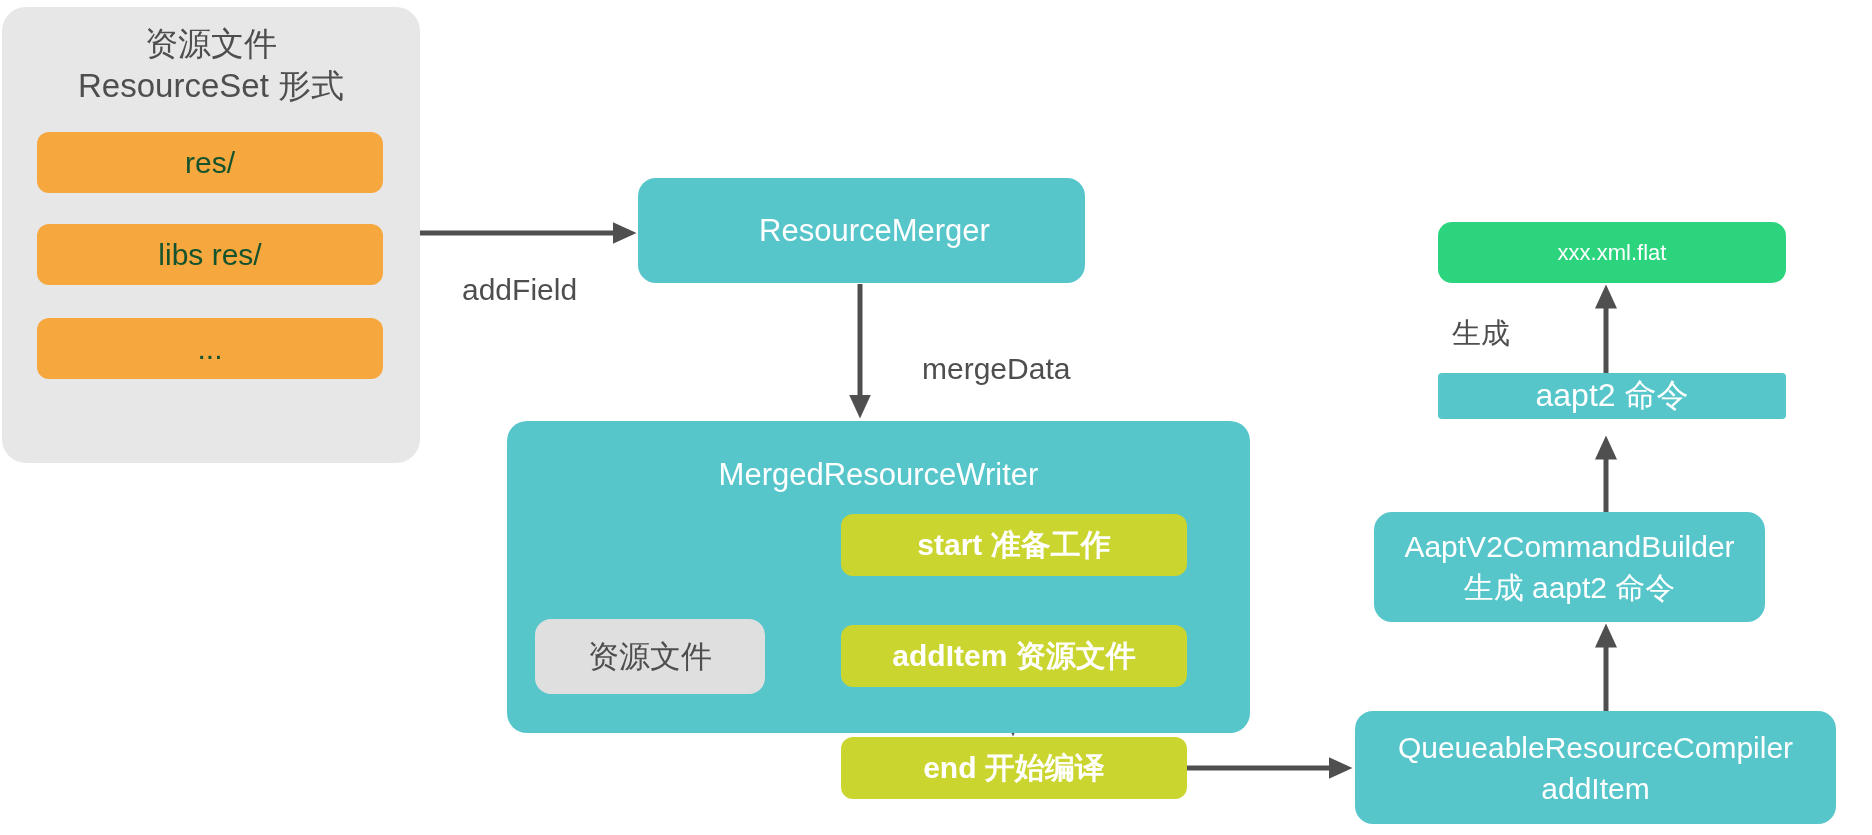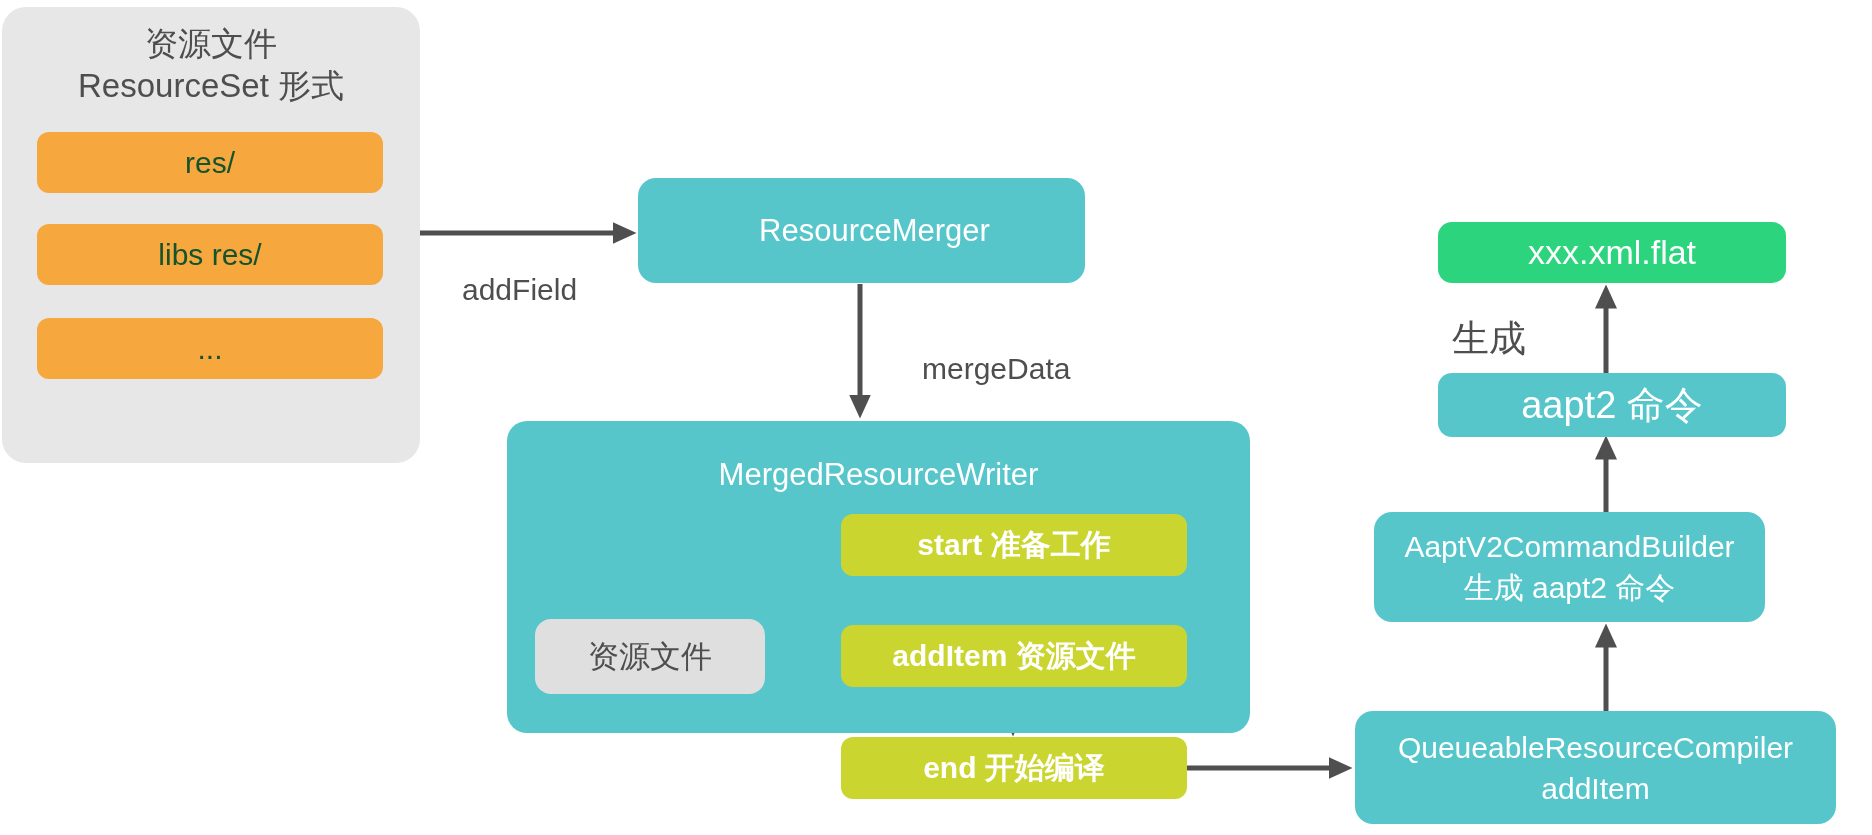--- a/index.html
+++ b/index.html
@@ -38,28 +38,28 @@
     background: var(--yellow); border-radius: 12px;
     color: #ffffff; font-size: 30px; font-weight: bold;
   }
   .gray-chip {
     left: 28px; top: 198px; width: 230px; height: 75px;
     background: var(--chip_gray); border-radius: 16px;
     color: var(--ink); font-size: 31px;
   }
   .node-queueable { left: 1355px; top: 711px; width: 481px; height: 113px; font-size: 30px; line-height: 41px; }
   .node-aapt-builder { left: 1374px; top: 512px; width: 391px; height: 110px; font-size: 30px; line-height: 41px; }
-  .node-aapt2-cmd { left: 1438px; top: 373px; width: 348px; height: 64px; font-size: 38px; border-radius: 14px; }
-  .node-flat { left: 1438px; top: 222px; width: 348px; height: 61px; background: var(--green); color: #fff; border-radius: 14px; font-size: 34px; }
+  .node-aapt2-cmd { left: 1438px; top: 373px; width: 348px; height: 46px; font-size: 32px; border-radius: 4px; }
+  .node-flat { left: 1438px; top: 222px; width: 348px; height: 61px; background: var(--green); color: #fff; border-radius: 14px; font-size: 22px; }
 
   
   .edge-label { color: var(--ink); font-size: 30px; white-space: nowrap; }
   .lbl-addfield { left: 462px; top: 273px; }
   .lbl-mergedata { left: 922px; top: 334px; margin-top: 18px; }
-  .lbl-generate { left: 1452px; top: 314px; font-size: 37px; }
+  .lbl-generate { left: 1452px; top: 314px; font-size: 29px; }
 
   
   #edges { position: absolute; left: 0; top: 0; width: 1872px; height: 835px; pointer-events: none; }
   #edges line { stroke: var(--arrow); stroke-width: 5; }
   #edges .head { fill: var(--arrow); }
 </style>
 </head>
 <body>
 
 <div id="canvas">

